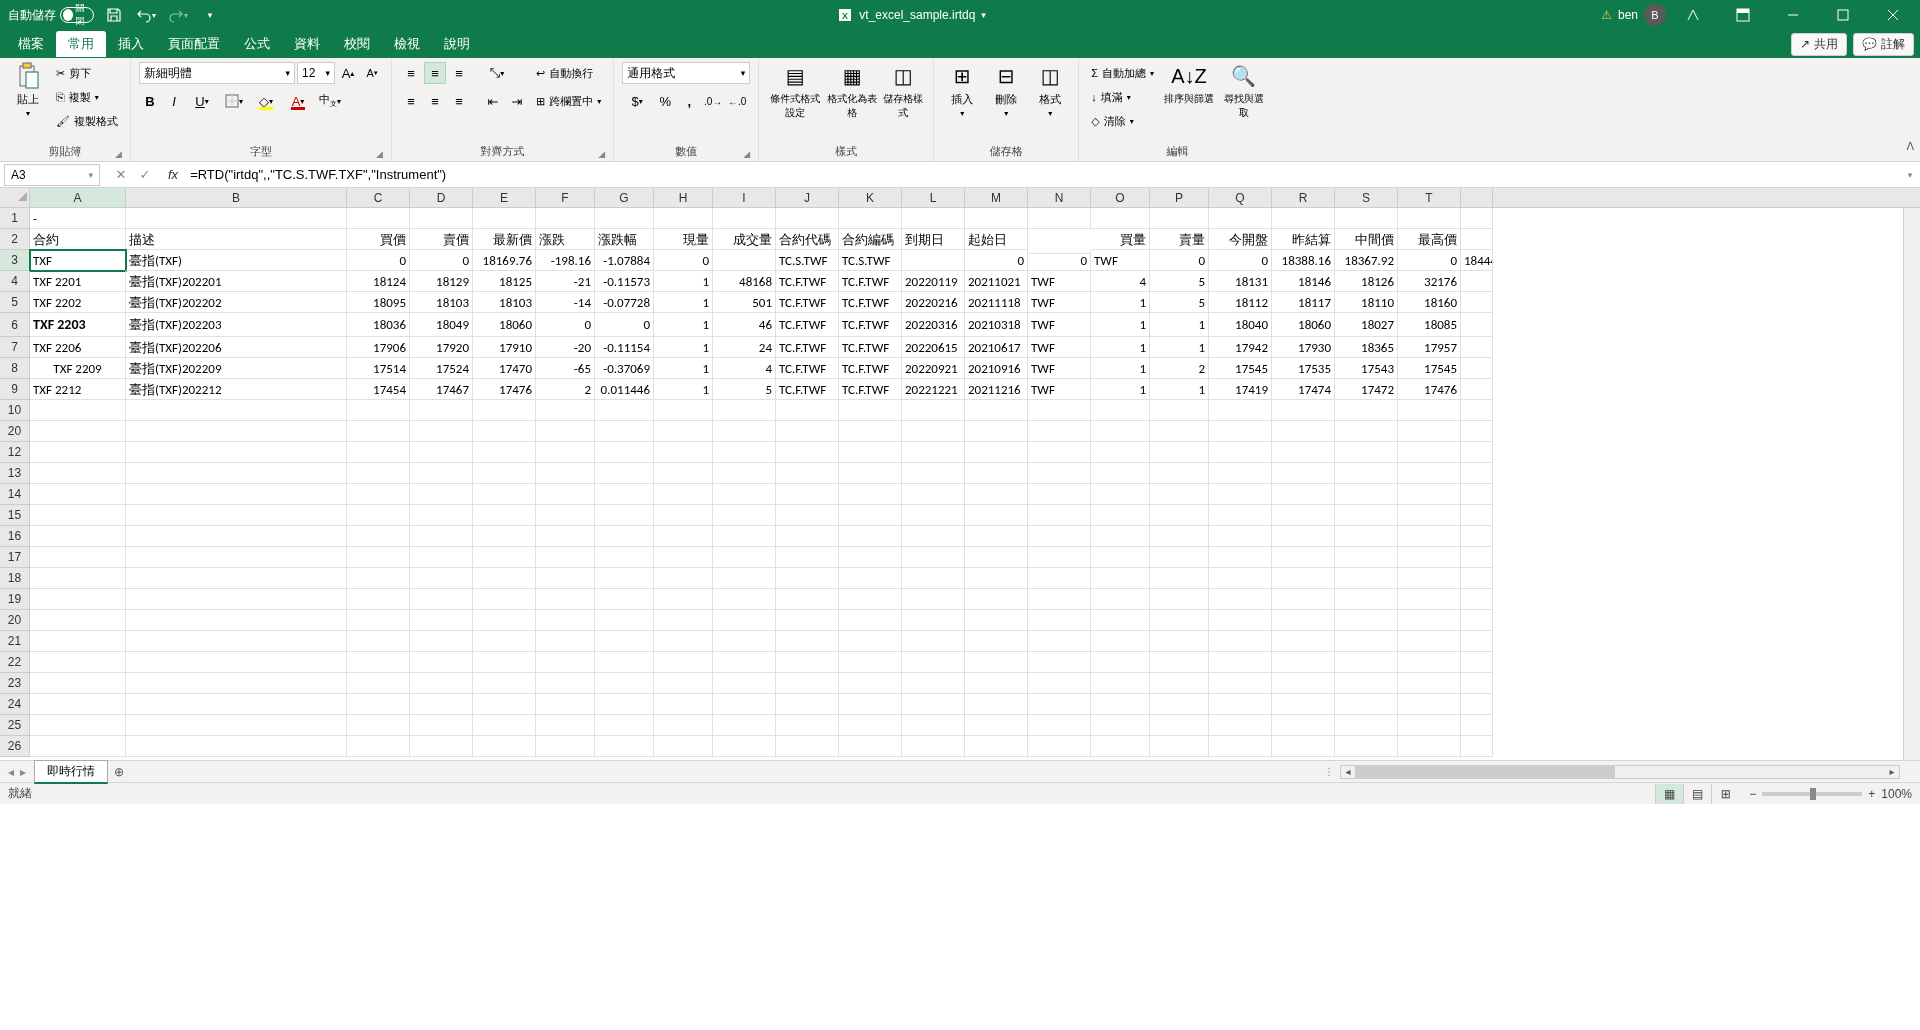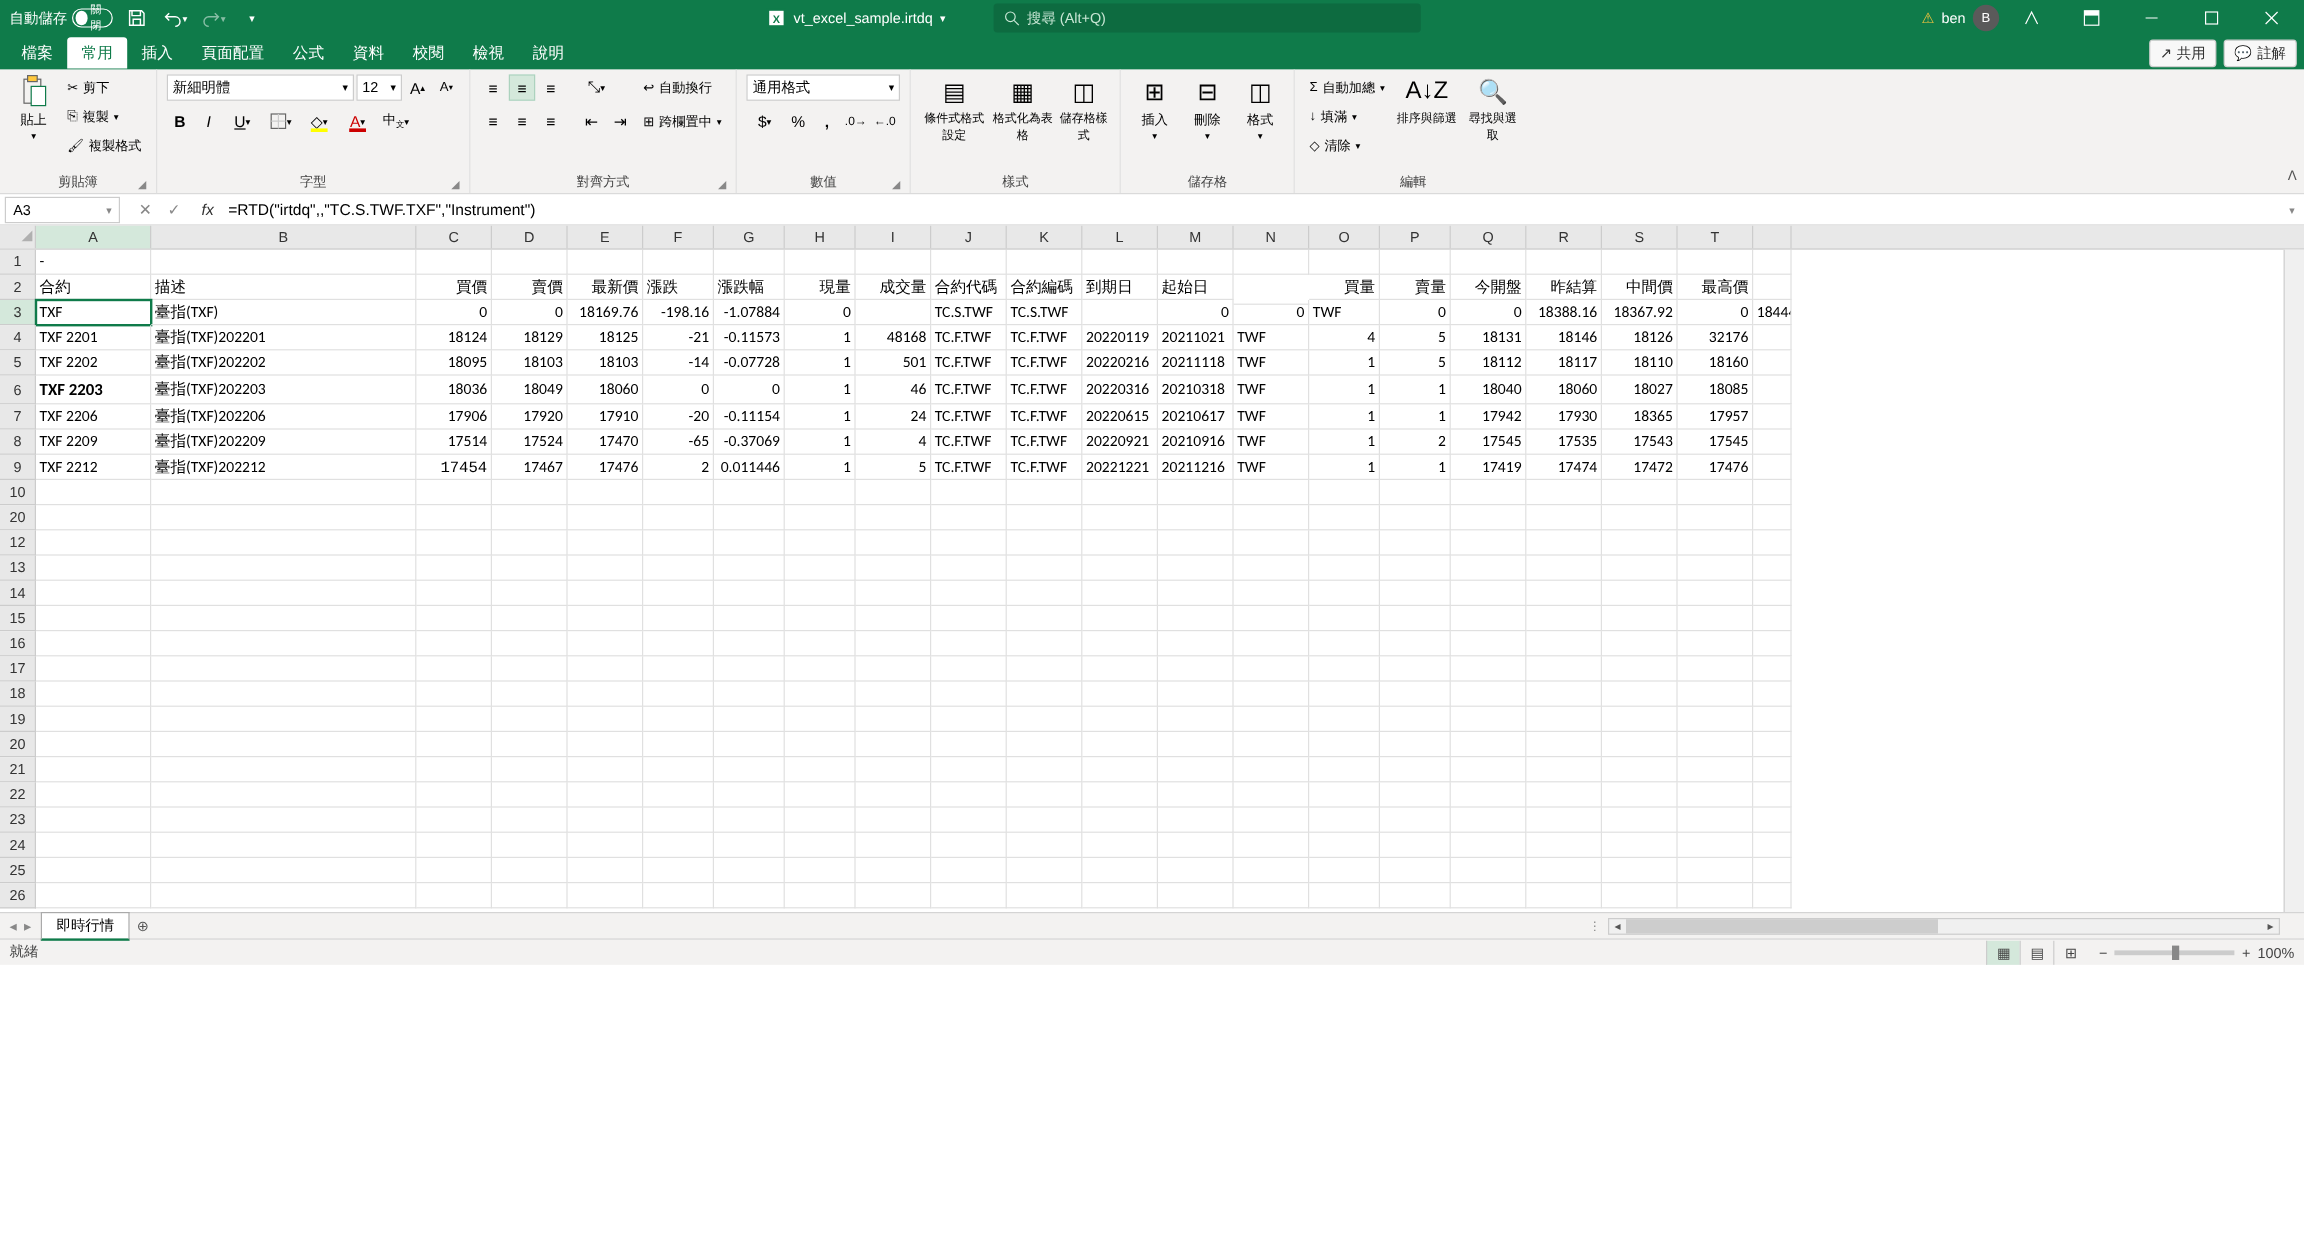--- a/index.html
+++ b/index.html
@@ -128,27 +128,20 @@
   </div>
   <div class="center">
     <div class="filename">
       <svg width="16" height="16">
           <rect width="16" height="16" fill="#0f7b4a"></rect>
           <rect x="2" y="2" width="12" height="12" fill="#fff"></rect>
           <text x="8" y="12" text-anchor="middle" font-size="9" fill="#0f7b4a" font-weight="bold">X</text>
         </svg>
       <span>vt_excel_sample.irtdq</span>
       <span style="font-size:9px">▾</span>
-    </div>
-    <div class="search-box">
-      <svg width="14" height="14">
-          <circle cx="6" cy="6" r="4" fill="none" stroke="#c8e6d4"></circle>
-          <line x1="9" y1="9" x2="13" y2="13" stroke="#c8e6d4"></line>
-        </svg>
-      <span>搜尋 (Alt+Q)</span>
     </div>
   </div>
   <div class="right">
     <div class="user-badge">
       <span style="color:#ffc83d">⚠</span>
       <span>ben</span>
       <div class="avatar">
           <span>B</span>
         </div>
     </div>
@@ -619,21 +612,21 @@
         <div class="cell num" style="width: 59px;">1</div>
         <div class="cell num" style="width: 59px;">1</div>
         <div class="cell num" style="width: 63px;">17942</div>
         <div class="cell num" style="width: 63px;">17930</div>
         <div class="cell num" style="width: 63px;">18365</div>
         <div class="cell num" style="width: 63px;">17957</div>
         <div class="cell" style="width: 32px;"></div>
       </div>
       <div class="row">
         <div class="row-h">8</div>
-        <div class="cell" style="width: 96px;">TXF 2209</div>
+        <div class="cell" style="width: 96px; text-align: center;">TXF 2209</div>
         <div class="cell" style="width: 221px;">臺指(TXF)202209</div>
         <div class="cell num" style="width: 63px;">17514</div>
         <div class="cell num" style="width: 63px;">17524</div>
         <div class="cell num" style="width: 63px;">17470</div>
         <div class="cell num" style="width: 59px;">-65</div>
         <div class="cell num" style="width: 59px;">-0.37069</div>
         <div class="cell num" style="width: 59px;">1</div>
         <div class="cell num" style="width: 63px;">4</div>
         <div class="cell" style="width: 63px;">TC.F.TWF</div>
         <div class="cell" style="width: 63px;">TC.F.TWF</div>
@@ -645,21 +638,21 @@
         <div class="cell num" style="width: 63px;">17545</div>
         <div class="cell num" style="width: 63px;">17535</div>
         <div class="cell num" style="width: 63px;">17543</div>
         <div class="cell num" style="width: 63px;">17545</div>
         <div class="cell" style="width: 32px;"></div>
       </div>
       <div class="row">
         <div class="row-h">9</div>
         <div class="cell" style="width: 96px;">TXF 2212</div>
         <div class="cell" style="width: 221px;">臺指(TXF)202212</div>
-        <div class="cell num" style="width: 63px; font-family: Liberation Mono, monospace;">17454</div>
+        <div class="cell num" style="width: 63px;">17454</div>
         <div class="cell num" style="width: 63px;">17467</div>
         <div class="cell num" style="width: 63px;">17476</div>
         <div class="cell num" style="width: 59px;">2</div>
         <div class="cell num" style="width: 59px;">0.011446</div>
         <div class="cell num" style="width: 59px;">1</div>
         <div class="cell num" style="width: 63px;">5</div>
         <div class="cell" style="width: 63px;">TC.F.TWF</div>
         <div class="cell" style="width: 63px;">TC.F.TWF</div>
         <div class="cell" style="width: 63px;">20221221</div>
         <div class="cell" style="width: 63px;">20211216</div>

